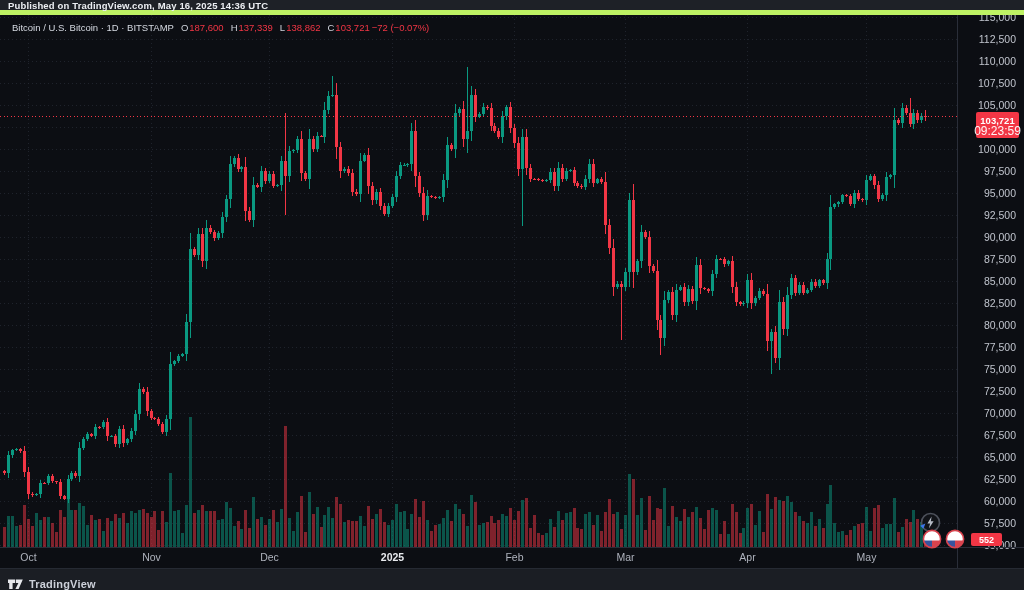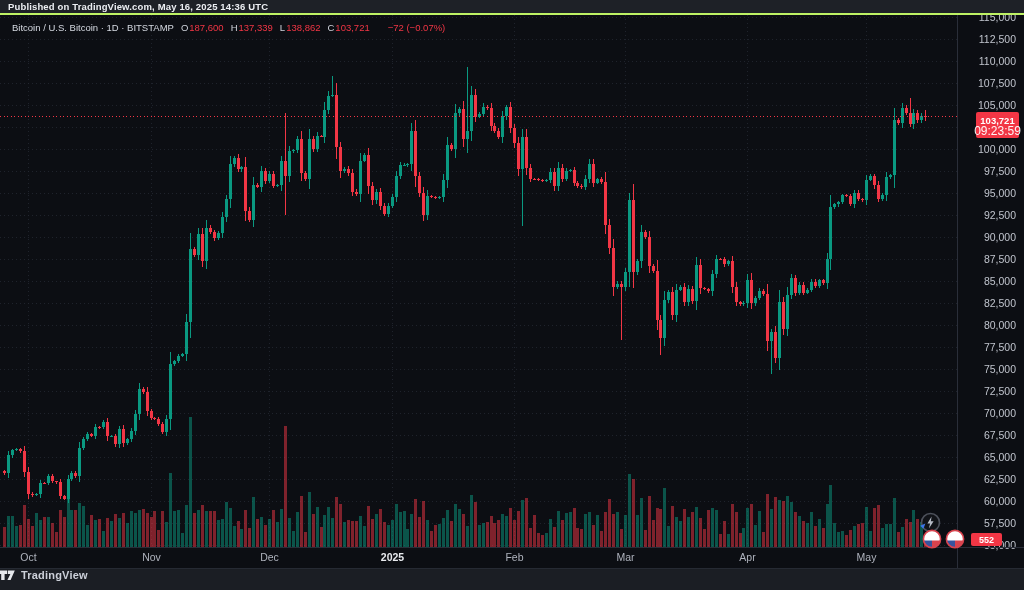--- a/index.html
+++ b/index.html
@@ -1,47 +1,47 @@
 <!DOCTYPE html>
 <html><head>
 <meta charset="utf-8">
 <style>
   html,body{margin:0;padding:0;background:#0c0e13;}
   body{width:1024px;height:590px;position:relative;overflow:hidden;
        font-family:"Liberation Sans",sans-serif;-webkit-font-smoothing:antialiased;}
   
   .top-strip{position:absolute;top:0;left:0;right:0;height:15px;background:#1e2127;
-             border-bottom:2px solid #bef264;display:flex;align-items:center;
+             border-bottom:5px solid #bef264;display:flex;align-items:center;
              padding-left:8px;box-sizing:border-box;z-index:5;}
   .top-strip .pub{font-size:9.5px;font-weight:bold;color:#eceef2;letter-spacing:.15px;}
   
   #chart-svg{position:absolute;top:0;left:0;z-index:1;}
   #chart-svg text{font-family:"Liberation Sans",sans-serif;}
   
   .legend{position:absolute;top:21px;left:12px;z-index:6;color:#d6dae2;}
   .legend-row{font-size:9.5px;line-height:13.5px;white-space:nowrap;}
   .legend .red{color:#f23645;}
   .legend .lbl{margin-left:7px;margin-right:1px;color:#cfd3db;}
-  .legend .chg{margin-left:18px;}
+  .legend .chg{margin-left:2px;}
   
   .price-badge{position:absolute;left:976px;top:112px;width:43px;height:26px;background:#f23645;
                border-radius:2px;z-index:6;display:flex;flex-direction:column;align-items:center;
                justify-content:center;color:#fff;}
   .price-badge .p{font-size:9.5px;font-weight:bold;line-height:11px;}
   .price-badge .cd{font-size:12px;line-height:10px;opacity:.95;}
   
   .vol-badge{position:absolute;left:971px;top:533px;width:31px;height:13px;background:#f23645;
              border-radius:2px;z-index:6;display:flex;align-items:center;justify-content:center;
              color:#fff;font-size:9px;font-weight:bold;}
   
   .icon-abs{position:absolute;z-index:6;}
   
   .footer{position:absolute;left:0;right:0;bottom:0;height:22px;background:#1b1e24;
-          border-top:1px solid #262a33;display:flex;align-items:flex-start;gap:6px;
-          padding-left:0;box-sizing:border-box;z-index:5;}
+          border-top:1px solid #262a33;display:flex;align-items:flex-end;gap:6px;
+          padding-left:8px;box-sizing:border-box;z-index:5;}
   .footer .brand{font-size:11px;font-weight:bold;color:#ccd0d9;letter-spacing:.2px;}
 </style>
 </head>
 <body>
 
 <svg id="chart-svg" width="1024" height="590">
     <line x1="0" y1="545" x2="957.5" y2="545" stroke="#242933" stroke-width="1" stroke-dasharray="1,3" opacity="0.8" shape-rendering="crispEdges"></line>
     <text x="1016" y="548.5" text-anchor="end" font-size="10.5" fill="#c0c4cd">55,000</text>
     <line x1="0" y1="523" x2="957.5" y2="523" stroke="#242933" stroke-width="1" stroke-dasharray="1,3" opacity="0.8" shape-rendering="crispEdges"></line>
     <text x="1016" y="526.5" text-anchor="end" font-size="10.5" fill="#c0c4cd">57,500</text>

